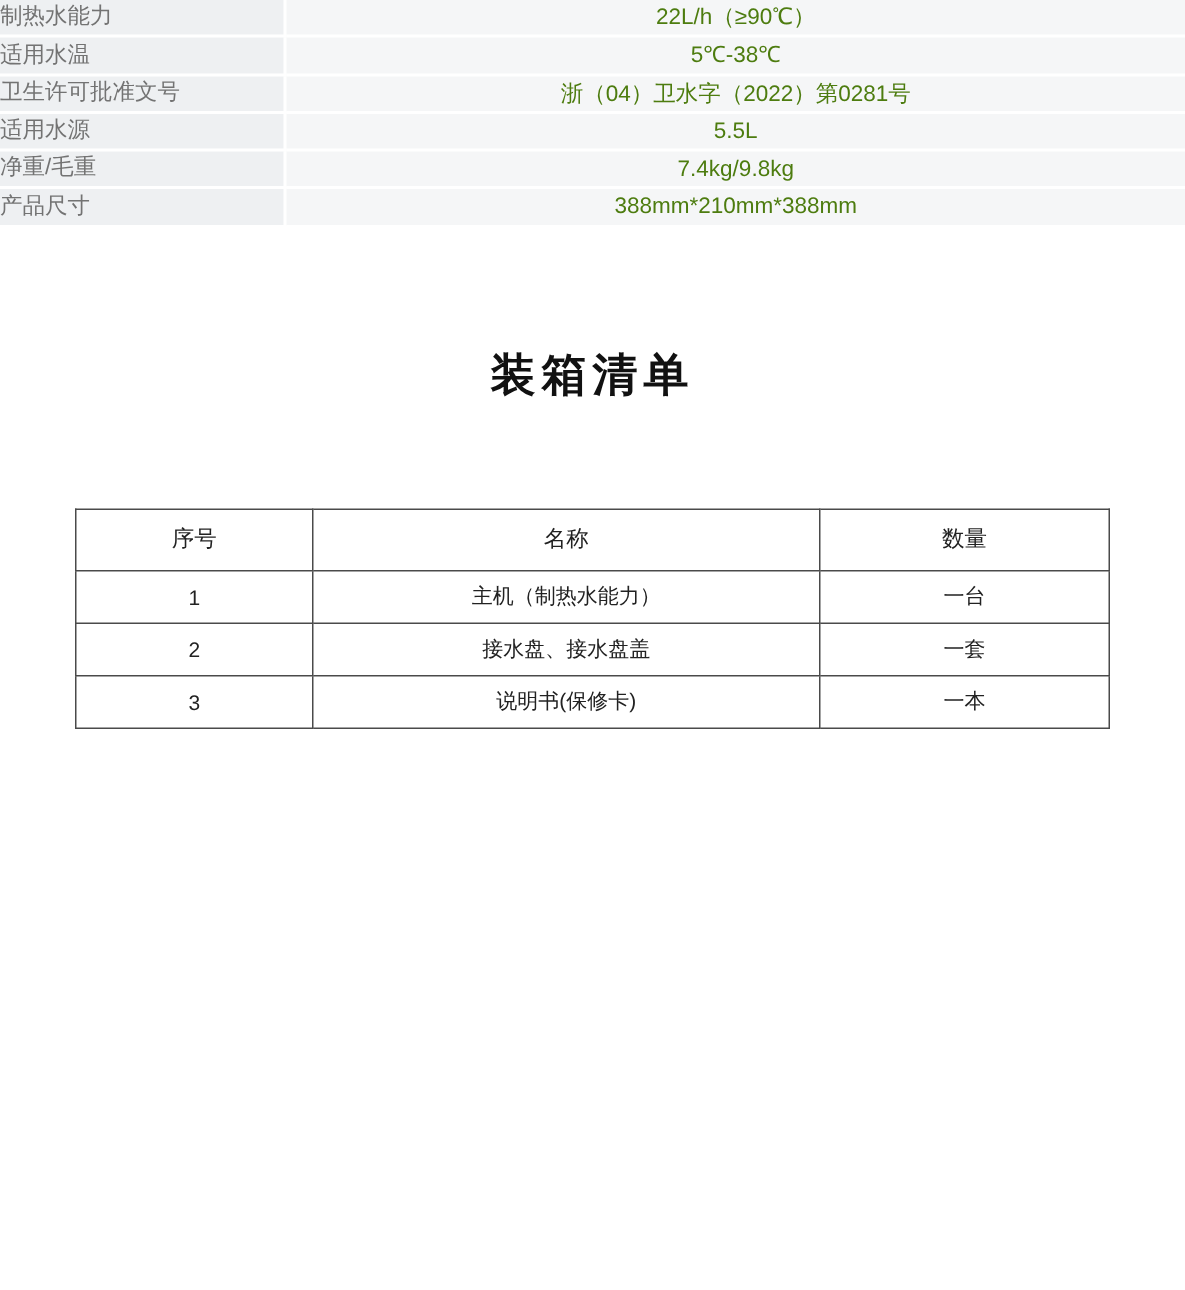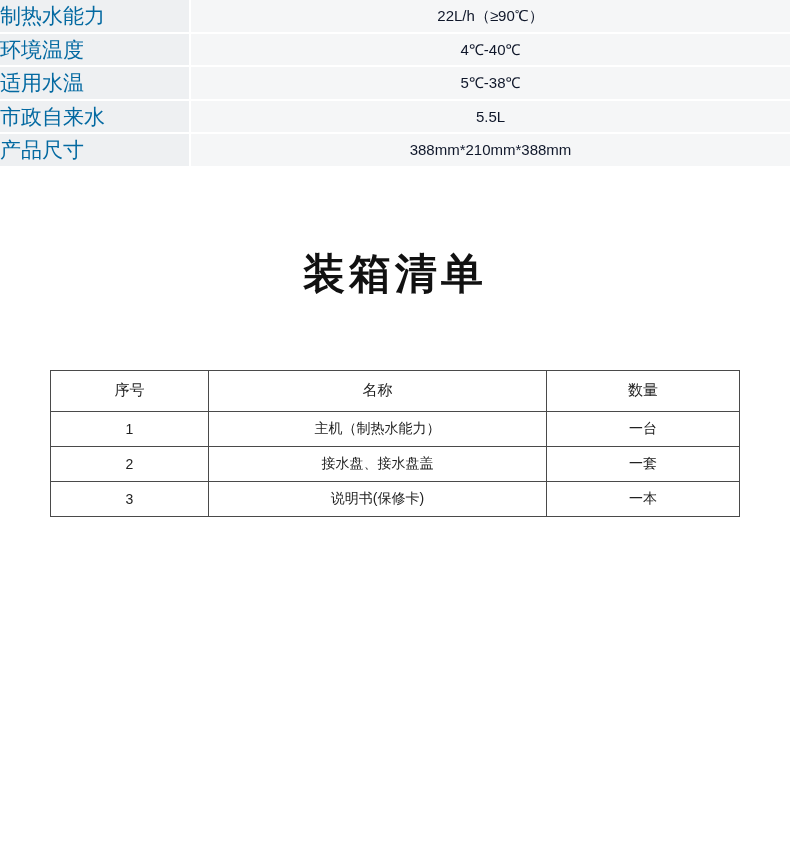--- a/index.html
+++ b/index.html
@@ -24,47 +24,47 @@
   .spec-table tr {
     border-bottom: 1px solid #ffffff;
   }
   .spec-table td {
     padding: 0;
     vertical-align: middle;
   }
   .spec-label {
     width: 190px;
     background: #eef0f2;
-    font-size: 21px;
-    color: #0369a1;
+    font-size: 15px;
+    color: #737373;
     text-align: left;
     padding: 12px 0 12px 28px;
     box-sizing: border-box;
     border-bottom: 2px solid #ffffff;
     border-right: 2px solid #ffffff;
     line-height: 1.5;
   }
   .spec-value {
     background: #f5f6f7;
     font-size: 15px;
-    color: #0f172a;
+    color: #4d7c0f;
     text-align: center;
     padding: 12px 10px;
     box-sizing: border-box;
     border-bottom: 2px solid #ffffff;
     line-height: 1.55;
   }
   .spec-value .line2 {
     display: block;
   }
 
   
   .section-title {
     text-align: center;
-    font-size: 42px;
+    font-size: 30px;
     font-weight: bold;
     color: #111111;
     letter-spacing: 4px;
     margin-top: 78px;
     margin-bottom: 0;
     font-family: "DejaVu Sans", sans-serif;
   }
 
   
   .packing-wrap {
@@ -98,30 +98,34 @@
 </head>
 <body>
 
 <table class="spec-table">
   <tbody>
     <tr>
       <td class="spec-label">制热水能力</td>
       <td class="spec-value">22L/h（≥90℃）</td>
     </tr>
     <tr>
-      <td class="spec-label">环境温度</td>
-      <td class="spec-value">4℃-40℃</td>
-    </tr>
-    <tr>
       <td class="spec-label">适用水温</td>
       <td class="spec-value">5℃-38℃</td>
     </tr>
     <tr>
-      <td class="spec-label">市政自来水</td>
+      <td class="spec-label">卫生许可批准文号</td>
+      <td class="spec-value">浙（04）卫水字（2022）第0281号</td>
+    </tr>
+    <tr>
+      <td class="spec-label">适用水源</td>
       <td class="spec-value">5.5L</td>
+    </tr>
+    <tr>
+      <td class="spec-label">净重/毛重</td>
+      <td class="spec-value">7.4kg/9.8kg</td>
     </tr>
     <tr>
       <td class="spec-label">产品尺寸</td>
       <td class="spec-value">388mm*210mm*388mm</td>
     </tr>
   </tbody>
 </table>
 
 <h2 class="section-title">装箱清单</h2>
 

